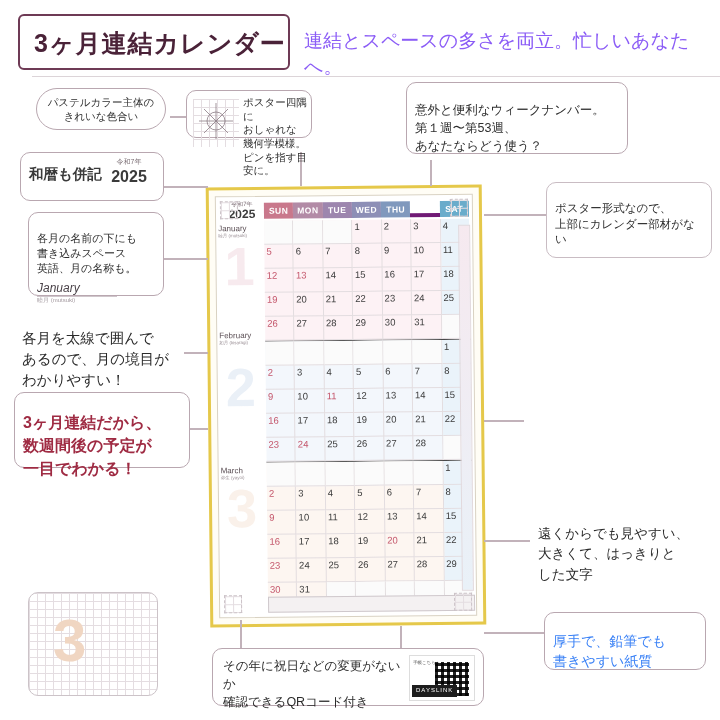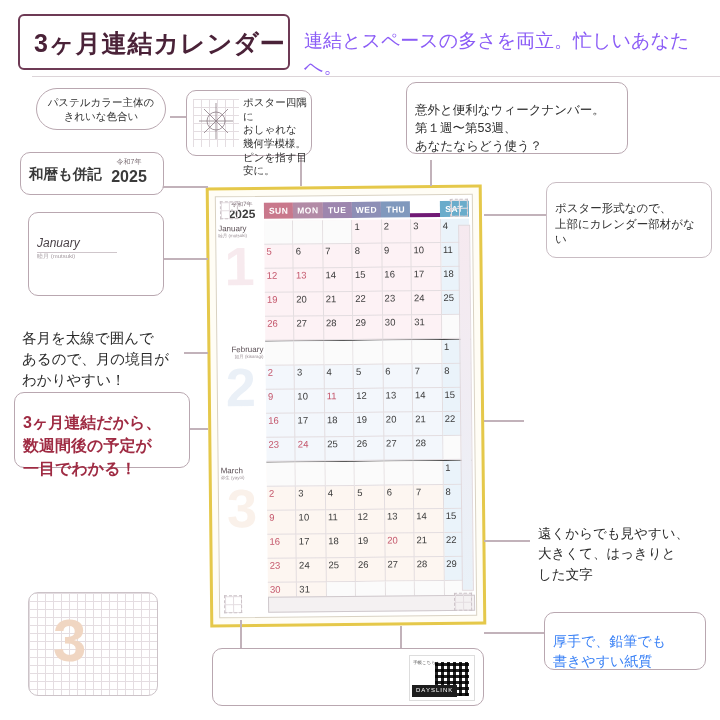--- a/index.html
+++ b/index.html
@@ -277,21 +277,21 @@
             <div class="week">
               <div class="cell sun hol">23</div>
               <div class="cell hol">24</div>
               <div class="cell">25</div>
               <div class="cell">26</div>
               <div class="cell">27</div>
               <div class="cell">28</div>
               <div class="cell sat empty"></div>
             </div>
           </div>
-          <div class="mlabel" style="top: 125px; left: -46px; text-align: right;">
+          <div class="mlabel" style="top: 111px; left: -46px;">
             <div>February</div>
             <div class="sub">如月 (kisaragi)</div>
           </div>
           <div class="bignum" style="color: rgb(195, 212, 233); top: 139px; left: -40px;">2</div>
           <div class="mrow" style="background: rgb(253, 246, 241);">
             <div class="week">
               <div class="cell sun empty"></div>
               <div class="cell empty"></div>
               <div class="cell empty"></div>
               <div class="cell empty"></div>
@@ -374,21 +374,21 @@
   <div class="leader h" style="left:484px;top:540px;width:62px;"></div>
   <div class="leader h" style="left:484px;top:632px;width:62px;"></div>
   <div class="leader v" style="left:400px;top:626px;height:28px;"></div>
   <div class="leader v" style="left:240px;top:620px;height:34px;"></div>
 
   <div class="callout pill" style="left:36px;top:88px;width:130px;height:42px;padding-top:7px;font-size:10.5px;">
     <span style="white-space:pre-line;">パステルカラー主体の
 きれいな色合い</span>
   </div>
 
-  <div class="callout" style="left:186px;top:90px;width:126px;height:66px;">
+  <div class="callout" style="left:186px;top:90px;width:126px;height:48px;">
     <div style="position:absolute;left:6px;top:8px;width:46px;height:48px;" class="graph">
       <svg width="46" height="48" viewBox="0 0 46 48">
         <g stroke="#8a7b84" stroke-width="0.8" fill="none">
           <circle cx="23" cy="22" r="9"></circle>
           <path d="M23 4 L23 40 M6 22 L40 22 M11 10 L35 34 M35 10 L11 34"></path>
         </g>
       </svg>
     </div>
     <div style="position:absolute;left:56px;top:5px;font-size:10.5px;line-height:1.3;white-space:pre-line;">ポスター四隅に
 おしゃれな
@@ -400,29 +400,32 @@
     <div style="font-size:12.5px;line-height:1.45;white-space:pre-line;">意外と便利なウィークナンバー。
 第１週〜第53週、
 あなたならどう使う？</div>
   </div>
 
   <div class="callout" style="left:546px;top:182px;width:166px;height:76px;border-color:#c9bcc3;">
     <div style="font-size:11.5px;line-height:1.35;white-space:pre-line;">ポスター形式なので、
 上部にカレンダー部材がない</div>
   </div>
 
-  <div class="callout" style="left:20px;top:152px;width:144px;height:43px;">
+  <div class="callout" style="left:20px;top:152px;width:144px;height:49px;">
     <div style="position:absolute;left:8px;top:12px;font-size:14.5px;font-weight:bold;color:#3a3a3a;">和暦も併記</div>
     <div style="position:absolute;right:8px;top:4px;text-align:center;width:52px;">
       <div style="font-size:7px;color:#7b6e74;">令和7年</div>
       <div style="font-size:16px;font-weight:bold;color:#3a3a3a;">2025</div>
     </div>
   </div>
 
   <div class="callout" style="left:28px;top:212px;width:136px;height:84px;">
+    <div style="font-size:11px;line-height:1.35;white-space:pre-line;">各月の名前の下にも
+書き込みスペース
+英語、月の名称も。</div>
     <div style="margin-top:4px;border-bottom:1px solid #cfc6cb;width:80px;">
       <span style="font-size:12px;font-style:italic;color:#4a4248;">January</span>
     </div>
     <div style="font-size:6px;color:#a49aa0;">睦月 (mutsuki)</div>
   </div>
 
   <div class="callout" style="left:14px;top:310px;width:170px;height:66px;border:none;">
     <div style="font-size:14.5px;line-height:1.45;white-space:pre-line;color:#2b2b2b;">各月を太線で囲んで
 あるので、月の境目が
 わかりやすい！</div>
@@ -445,20 +448,22 @@
 大きくて、はっきりと
 した文字</div>
   </div>
 
   <div class="callout" style="left:544px;top:612px;width:162px;height:58px;border-color:#b9a7b0;">
     <div style="font-size:14px;line-height:1.45;white-space:pre-line;color:#3b82f6;">厚手で、鉛筆でも
 書きやすい紙質</div>
   </div>
 
   <div class="callout" style="left:212px;top:648px;width:272px;height:58px;border-color:#b9a7b0;">
+    <div style="position:absolute;left:10px;top:8px;width:190px;font-size:12.5px;line-height:1.45;white-space:pre-line;color:#2b2b2b;">その年に祝日などの変更がないか
+確認できるQRコード付き</div>
     <div style="position:absolute;right:8px;top:6px;width:64px;height:44px;background:#fff;border:1px solid #ddd;">
       <div class="qr" style="right:3px;top:4px;"></div>
       <div style="position:absolute;left:3px;top:4px;font-size:4.5px;color:#555;">手帳こちらへ</div>
       <div class="dayslink" style="left:2px;bottom:3px;">DAYSLINK</div>
     </div>
   </div>
 
 </div>
 
 </body></html>

